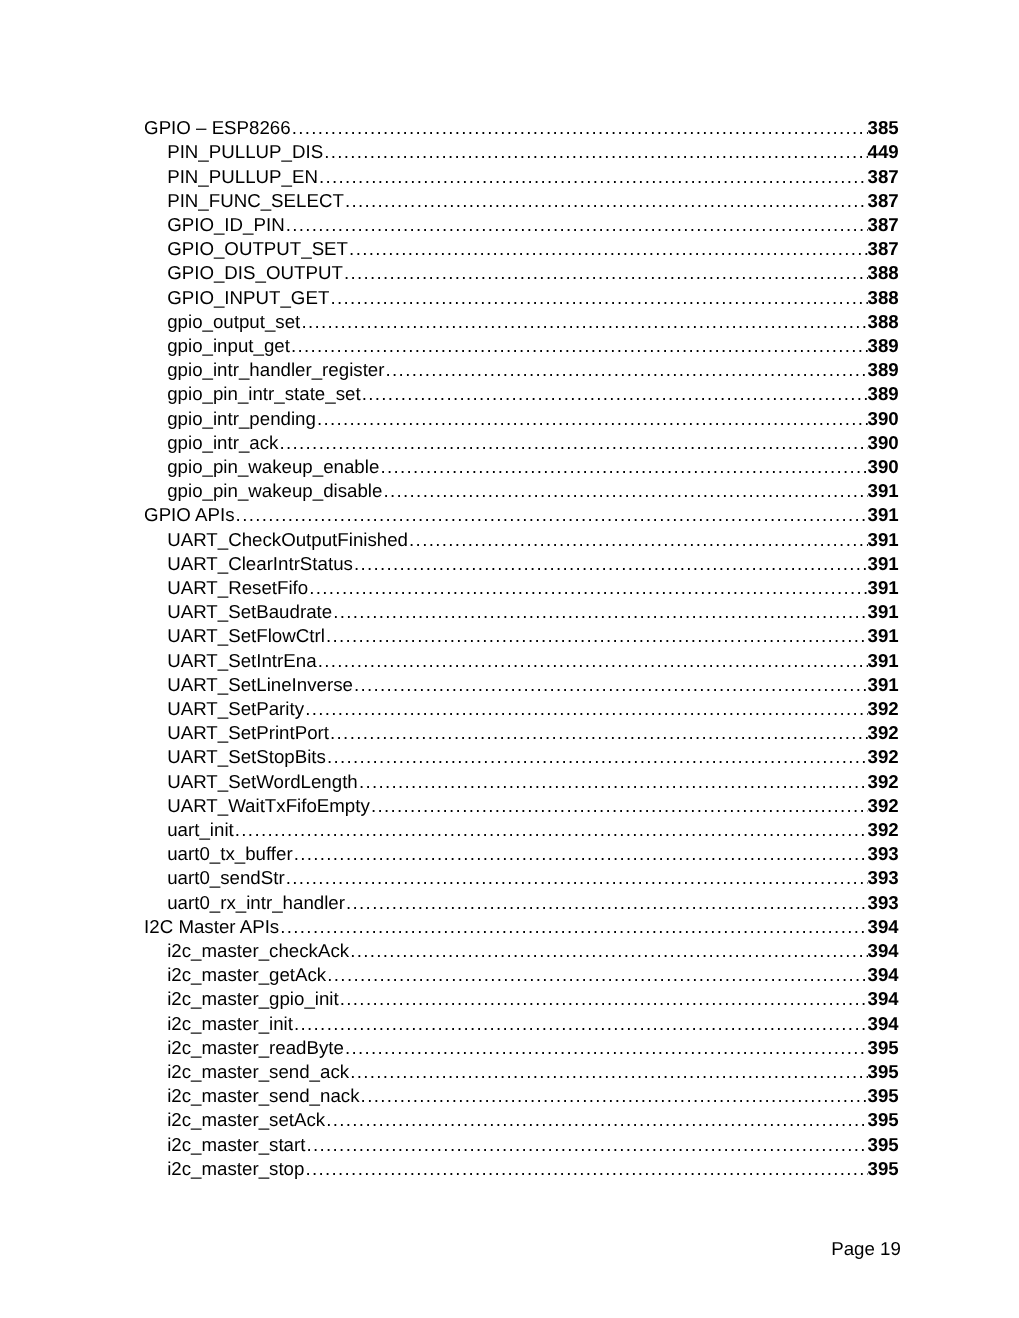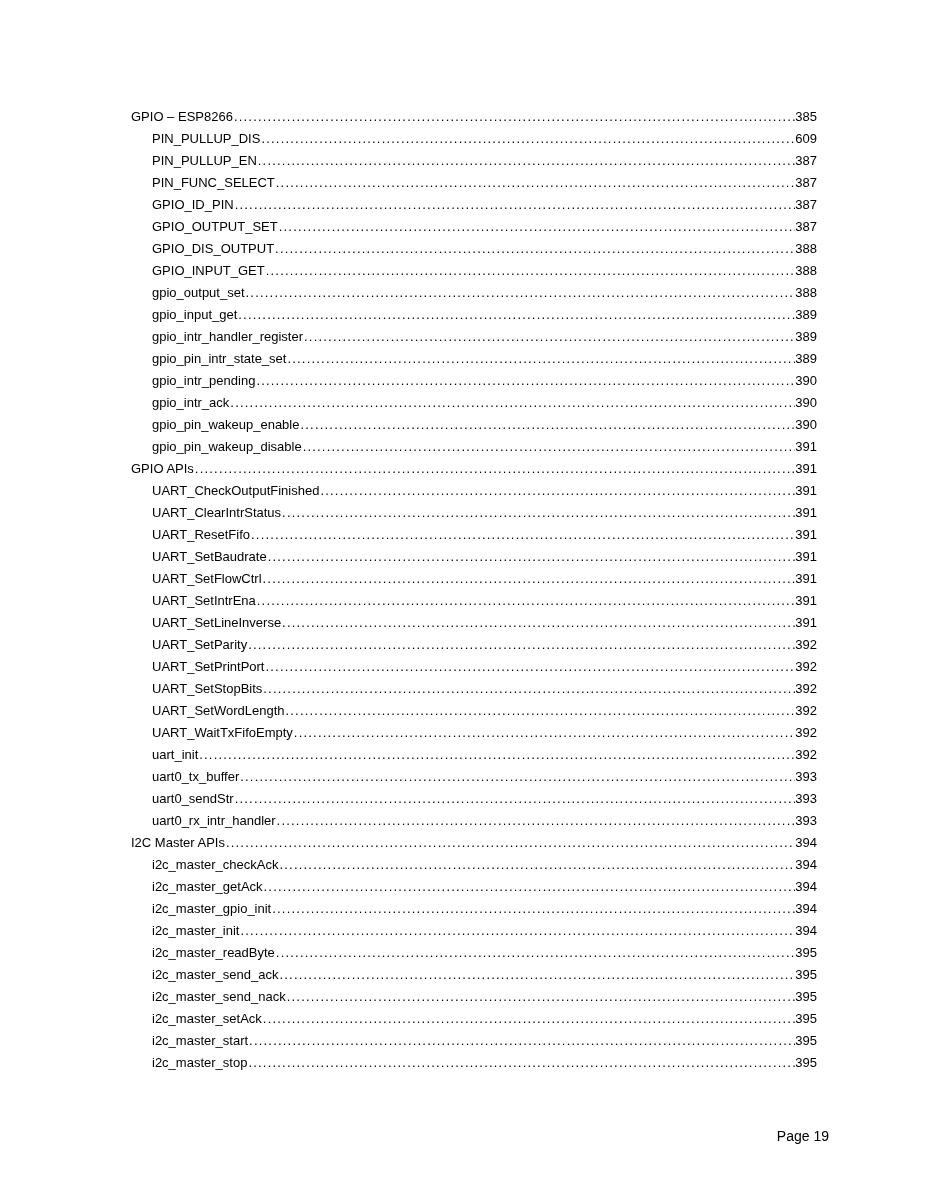--- a/index.html
+++ b/index.html
@@ -20,63 +20,64 @@
     position: absolute;
     left: 131px;
     top: 106px;
     width: 686px;
   }
   .toc-row {
     display: flex;
     align-items: baseline;
     height: 22px;
     line-height: 22px;
-    font-size: 13px;
+    font-size: 17px;
     white-space: nowrap;
     overflow: hidden;
     cursor: pointer;
   }
   .toc-row.level-2 {
     padding-left: 21px;
   }
   .toc-label {
     flex: 0 0 auto;
   }
   .toc-dots {
     flex: 1 1 auto;
     overflow: hidden;
     letter-spacing: 1.2px;
     padding-left: 1px;
   }
   .toc-page {
     flex: 0 0 auto;
     text-align: left;
+    font-weight: bold;
   }
   .footer {
     position: absolute;
-    right: 97px;
+    right: 107px;
     top: 1128px;
-    font-size: 14px;
+    font-size: 17px;
     line-height: 16px;
   }
 </style>
 </head>
 <body>
 
 <div class="doc-page">
   <div class="toc" id="toc-container">
       <div class="toc-row level-1">
         <span class="toc-label">GPIO – ESP8266</span>
         <span class="toc-dots">............................................................................................................................................................................................................................................................................................................</span>
         <span class="toc-page">385</span>
       </div>
       <div class="toc-row level-2">
         <span class="toc-label">PIN_PULLUP_DIS</span>
         <span class="toc-dots">............................................................................................................................................................................................................................................................................................................</span>
-        <span class="toc-page">609</span>
+        <span class="toc-page">449</span>
       </div>
       <div class="toc-row level-2">
         <span class="toc-label">PIN_PULLUP_EN</span>
         <span class="toc-dots">............................................................................................................................................................................................................................................................................................................</span>
         <span class="toc-page">387</span>
       </div>
       <div class="toc-row level-2">
         <span class="toc-label">PIN_FUNC_SELECT</span>
         <span class="toc-dots">............................................................................................................................................................................................................................................................................................................</span>
         <span class="toc-page">387</span>

